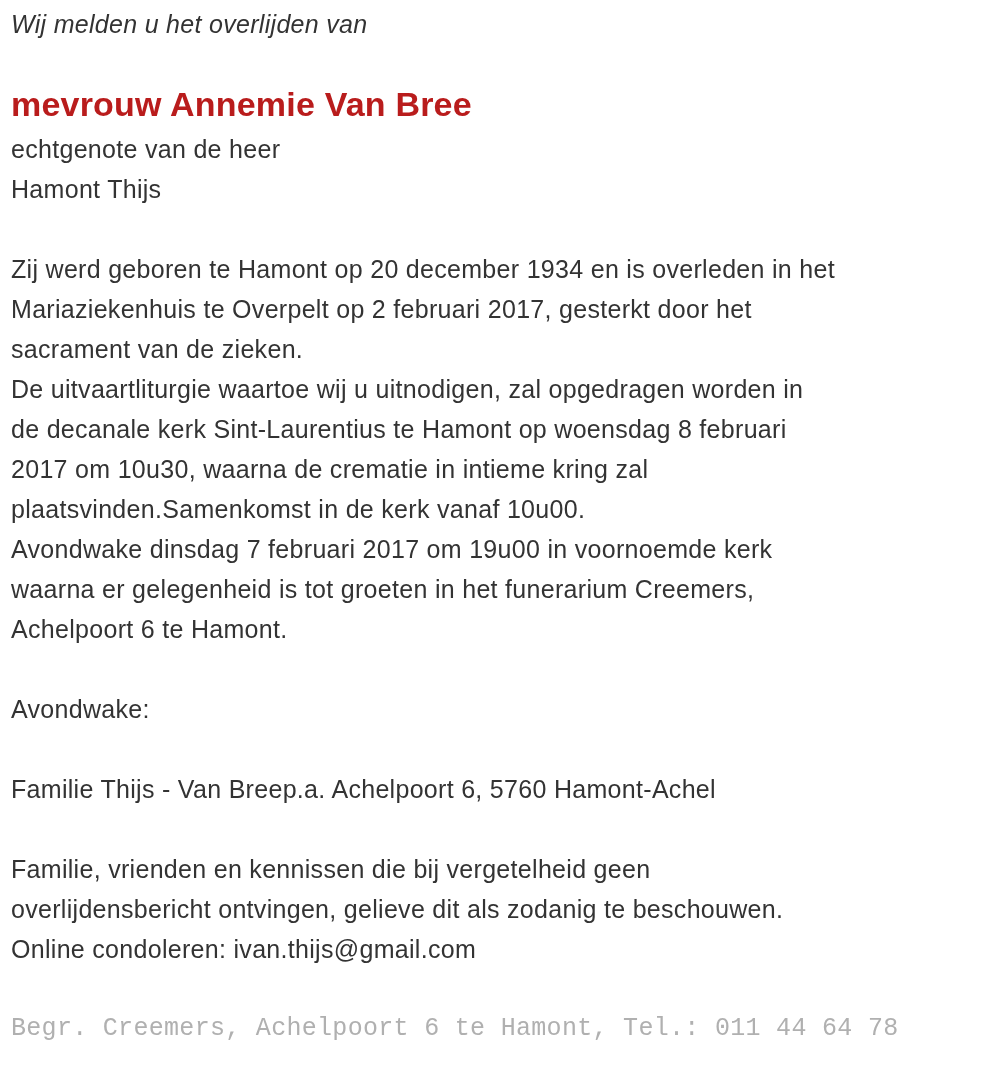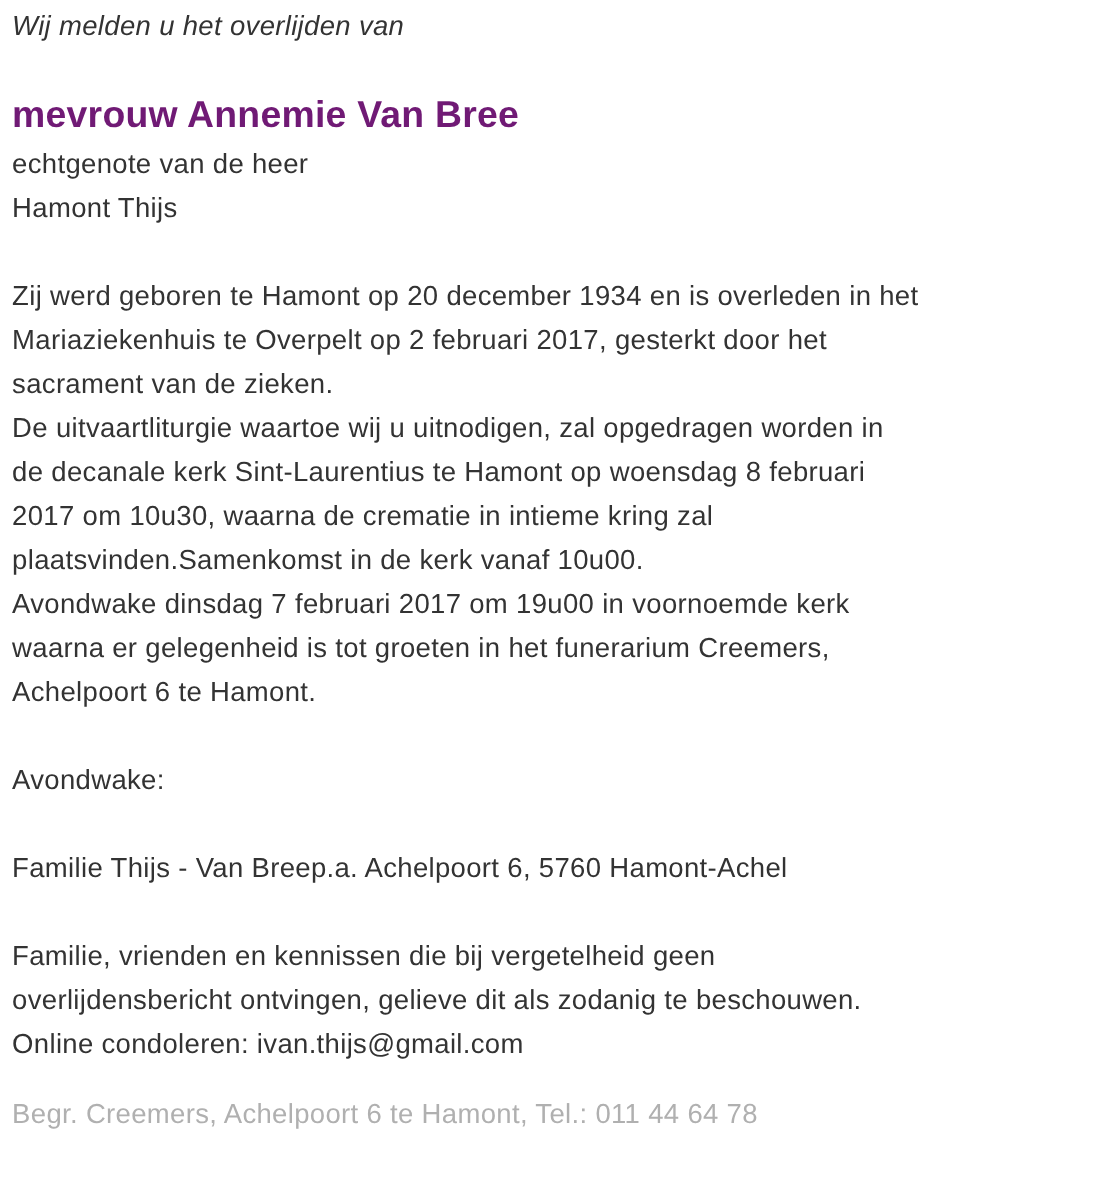--- a/index.html
+++ b/index.html
@@ -19,33 +19,34 @@
     }
     .intro {
       margin: 0;
       font-style: italic;
     }
     .name {
       margin: 35px 0 0 0;
       font-size: 34px;
       line-height: 50px;
       font-weight: bold;
-      color: #701a75;
+      color: #b91c1c;
       letter-spacing: 0.2px;
     }
     .multiline {
       white-space: pre-line;
       margin: 0;
     }
     .block-gap {
       margin-top: 40px;
     }
     .footer-line {
-      margin-top: 24px;
+      margin-top: 40px;
       color: #b0b0b0;
+      font-family: Liberation Mono, monospace;
     }
   </style>
 </head>
 <body>
 
 <div class="doc">
 
   <p class="intro">Wij melden u het overlijden van</p>
 
   <h1 class="name">mevrouw Annemie Van Bree</h1>

